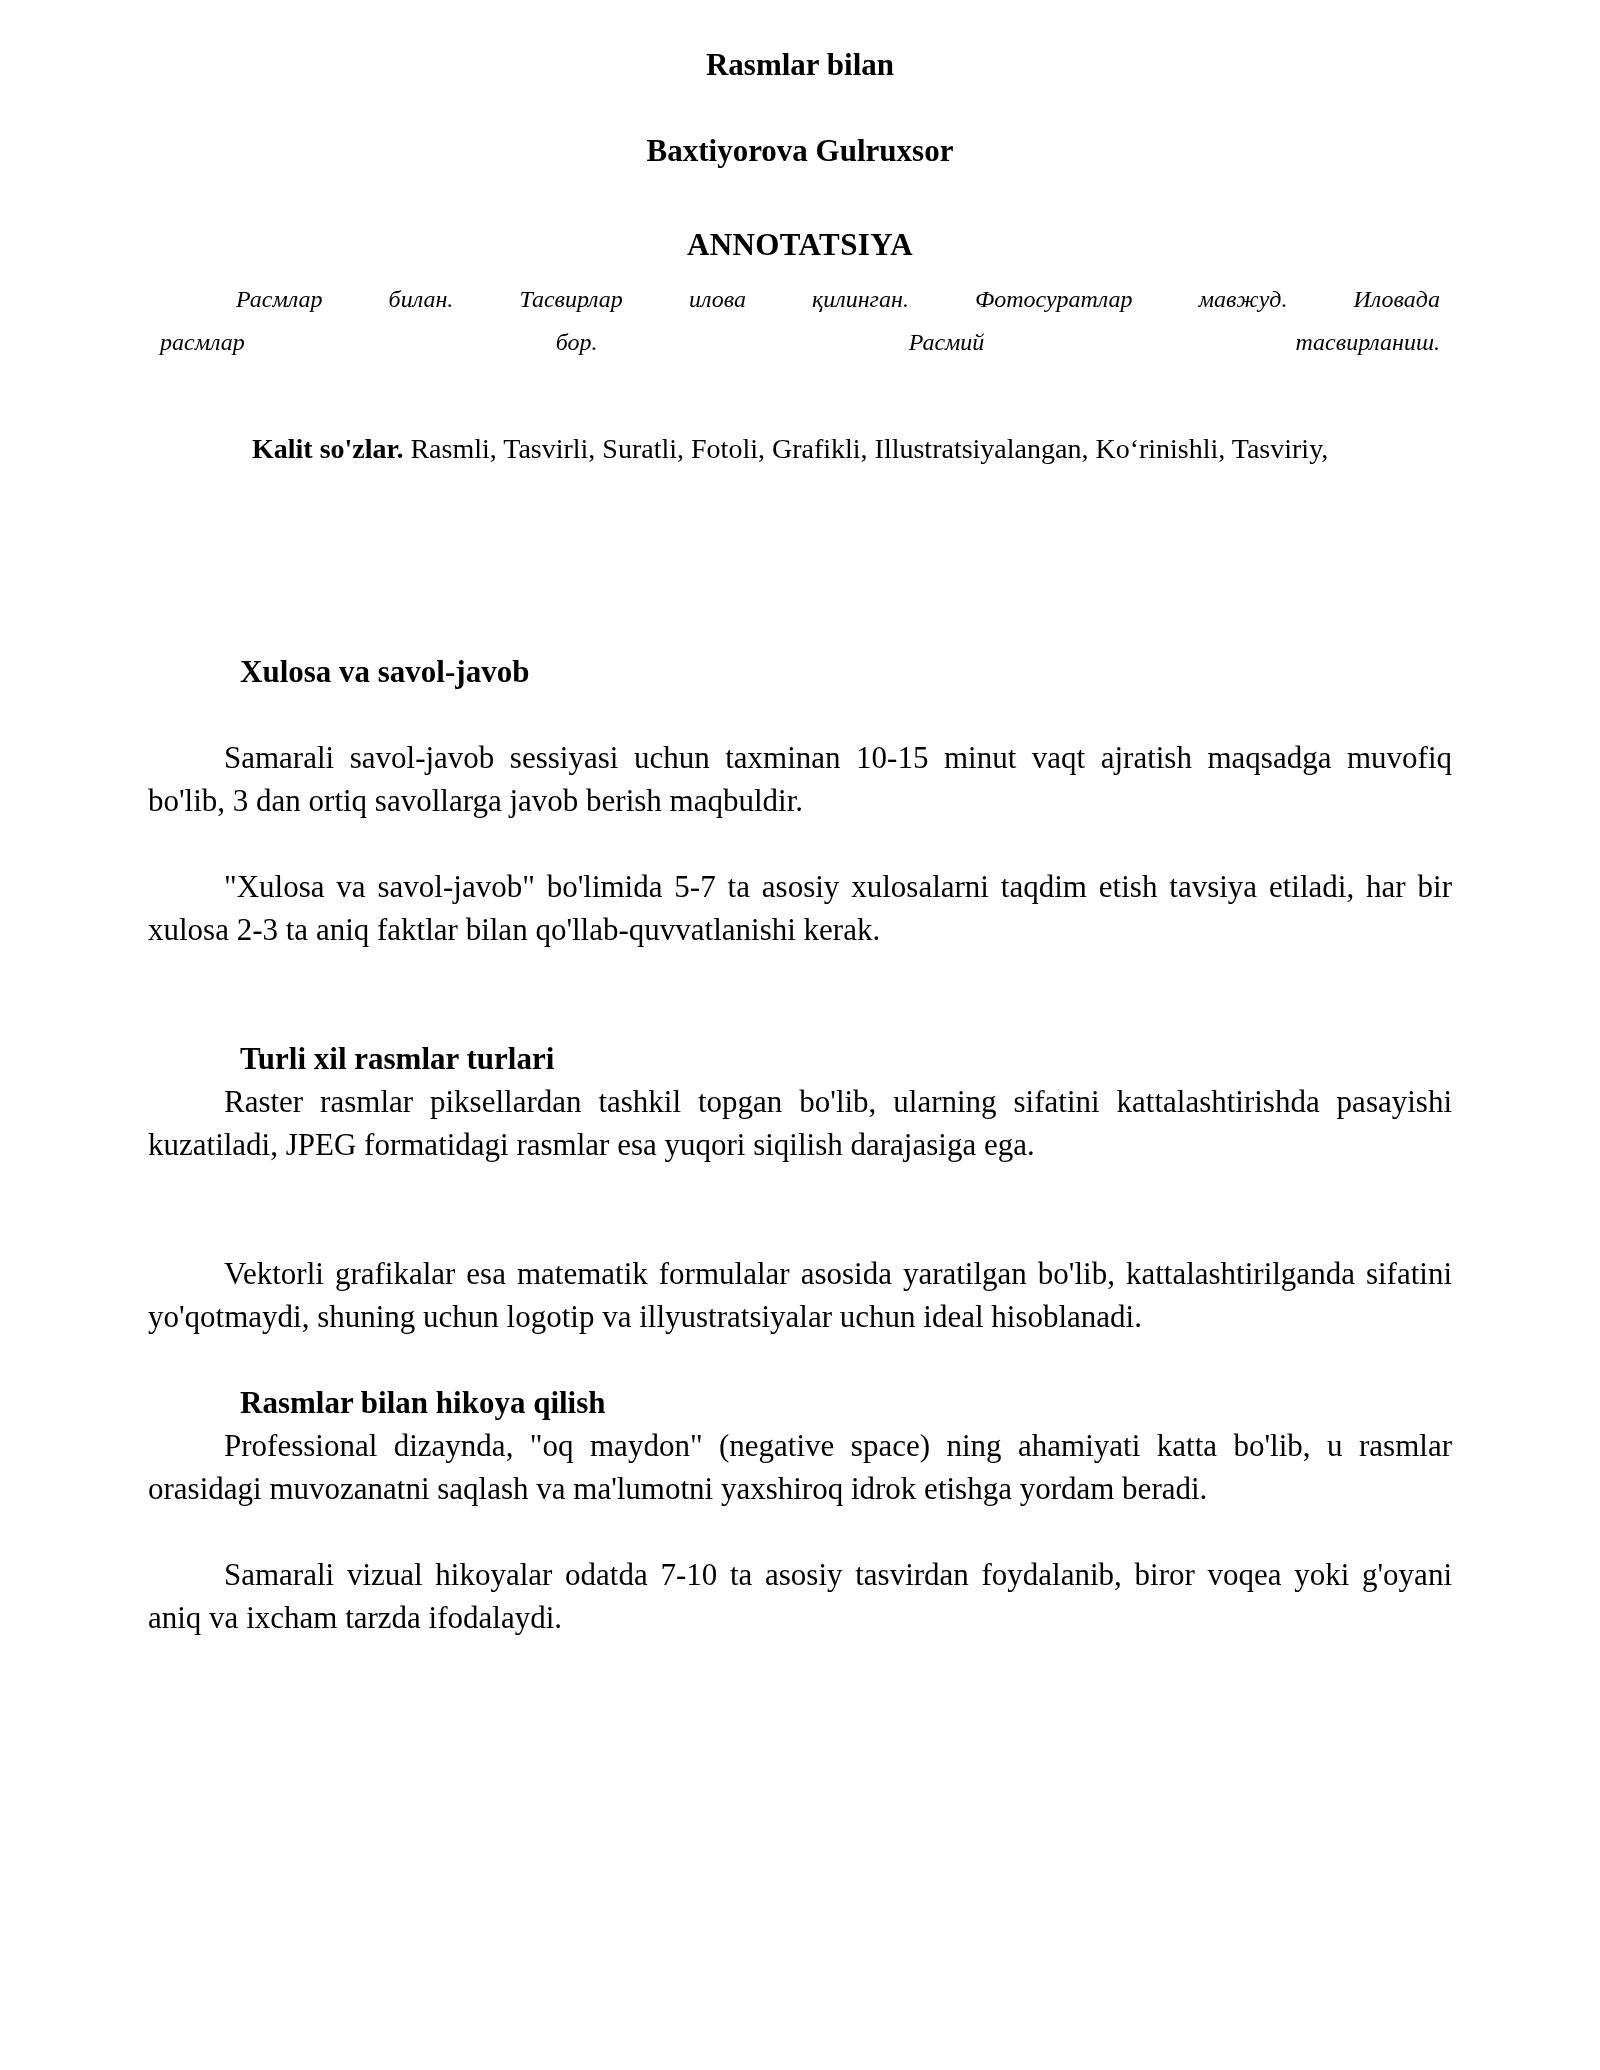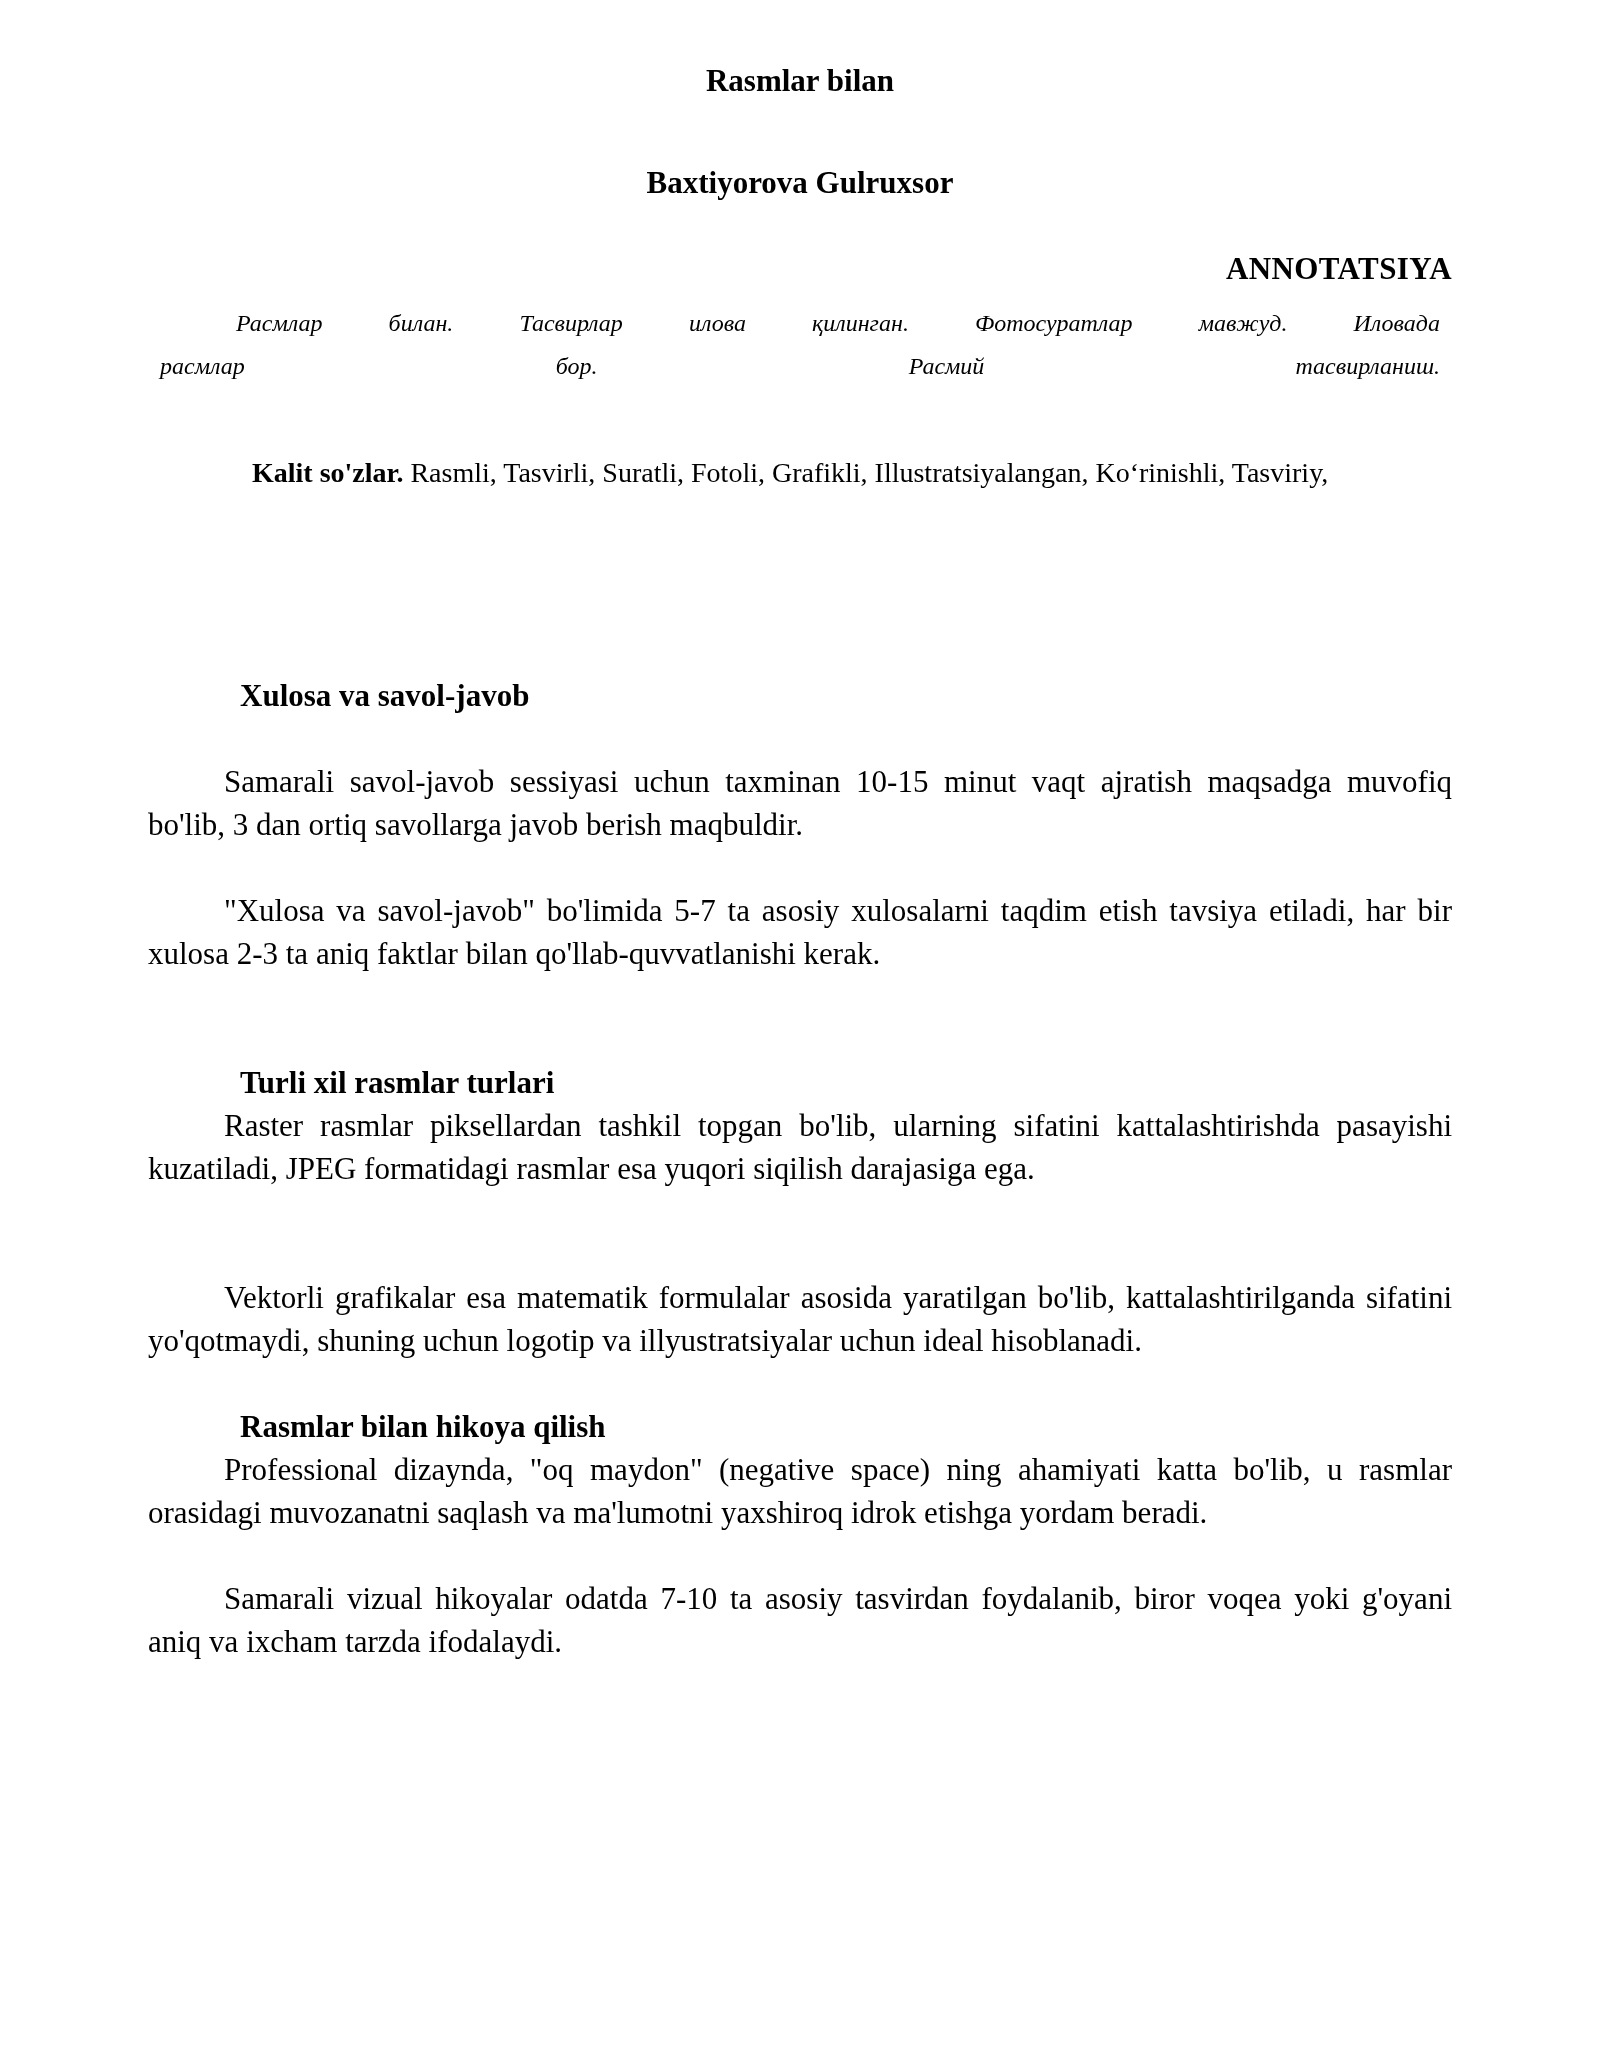--- a/index.html
+++ b/index.html
@@ -31,42 +31,42 @@
     top: 0;
     width: 1304px;
   }
 
   
   .doc-title {
     text-align: center;
     font-weight: bold;
     font-size: 31px;
     line-height: 43px;
-    margin: 16px;
+    margin: 0;
   }
 
   .spacer-line {
     height: 43px;
   }
 
   .author {
     text-align: center;
     font-weight: bold;
     font-size: 31px;
     line-height: 43px;
     margin: 0;
     font-family: Liberation Serif, serif;
   }
 
   .annot-title {
-    text-align: right;
+    text-align: center;
     font-weight: bold;
     font-size: 31px;
     line-height: 43px;
-    margin: 0;
+    margin: 8px;
     letter-spacing: 0.4px;
   }
 
   
   .para {
     font-size: 31px;
     line-height: 43px;
     text-align: justify;
     text-justify: inter-word;
     margin: 0;

